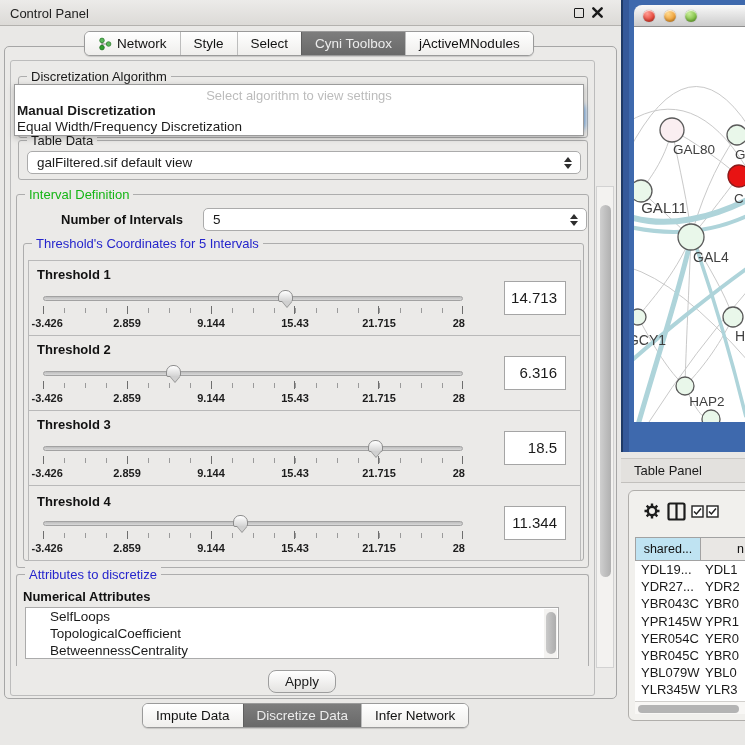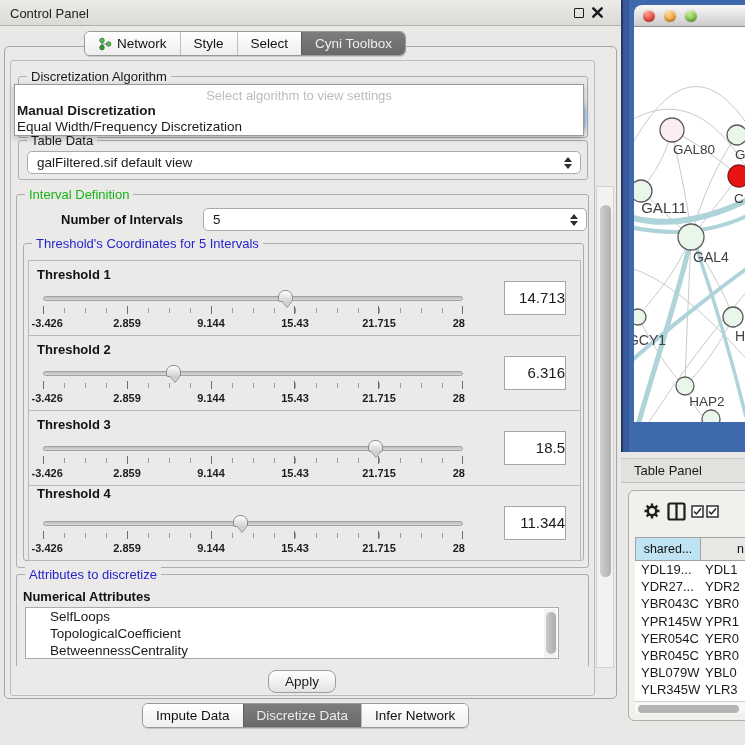--- a/index.html
+++ b/index.html
@@ -68,21 +68,21 @@
     border-top:6px solid #d0d0d0; filter:drop-shadow(0 1px 0 #8d8d8d); }
   .ticks-minor { position:absolute; left:0; top:17px; width:100%; height:5px;
     background:repeating-linear-gradient(90deg,#9a9a9a 0,#9a9a9a 1px,transparent 1px,transparent 5%); }
   .ticks-major { position:absolute; left:0; top:15px; width:100%; height:8px;
     background:repeating-linear-gradient(90deg,#6e6e6e 0,#6e6e6e 1px,transparent 1px,transparent 20%);
     border-right:1px solid #6e6e6e; }
   .tick-label { position:absolute; top:26px; transform:translateX(-50%);
     font-size:11px; font-weight:bold; color:#1c1c1c; white-space:nowrap; }
   .value-box { position:absolute; right:14px; top:20px; width:62px; height:34px;
     background:#fff; border:1px solid #a5a5a5; font-size:15px; text-align:right;
-    line-height:32px; padding-right:0; }
+    line-height:32px; padding-right:8px; }
 
   
   .attr-list { position:absolute; left:8px; top:32px; width:534px; height:52px;
     background:#fff; border:1px solid #ababab; overflow:hidden; }
   .attr-item { height:17px; line-height:17px; padding-left:24px; font-size:13.5px; }
   .list-scroll { position:absolute; right:1px; top:1px; width:13px; height:50px; background:#f4f3f1; }
   .list-scroll .lthumb { position:absolute; left:1.5px; top:3px; width:10px; height:42px;
     background:linear-gradient(90deg,#c9c9c9,#adadad); border-radius:5px; }
 
   .apply-btn { position:absolute; left:268px; top:670px; width:68px; height:23px;
@@ -157,20 +157,23 @@
     </div>
     <div class="tab">
         <span>Style</span>
       </div>
     <div class="tab">
         <span>Select</span>
       </div>
     <div class="tab selected">
         <span>Cyni Toolbox</span>
       </div>
+    <div class="tab">
+        <span>jActiveMNodules</span>
+      </div>
   </div>
 
   <div class="groupbox" style="left:18px; top:76px; width:570px; height:62px;">
     <span class="legend">Discretization Algorithm</span>
     <div class="combo focus-ring" style="left:6px; top:28px; width:558px; height:24px;">
       <span class="spinner">
           <i class="up"></i>
           <i class="dn"></i>
         </span>
     </div>
@@ -253,21 +256,21 @@
           <span class="tick-label" style="left:20%;">2.859</span>
           <span class="tick-label" style="left:40%;">9.144</span>
           <span class="tick-label" style="left:60%;">15.43</span>
           <span class="tick-label" style="left:80%;">21.715</span>
           <span class="tick-label" style="left:99%;">28</span>
         </div>
         <div class="value-box">18.5</div>
       </div>
 
       <div class="thresh-row" style="top:241px;">
-        <span class="bold-label" style="left:8px; top:0;text-align:right;">Threshold 4</span>
+        <span class="bold-label" style="left:8px; top:8px;text-align:right;">Threshold 4</span>
         <div class="slider-zone">
           <div class="track"></div>
           <div class="thumb" style="left:calc(47% - 7px);"></div>
           <div class="ticks-minor"></div>
           <div class="ticks-major"></div>
           <span class="tick-label" style="left:1%;">-3.426</span>
           <span class="tick-label" style="left:20%;">2.859</span>
           <span class="tick-label" style="left:40%;">9.144</span>
           <span class="tick-label" style="left:60%;">15.43</span>
           <span class="tick-label" style="left:80%;">21.715</span>

